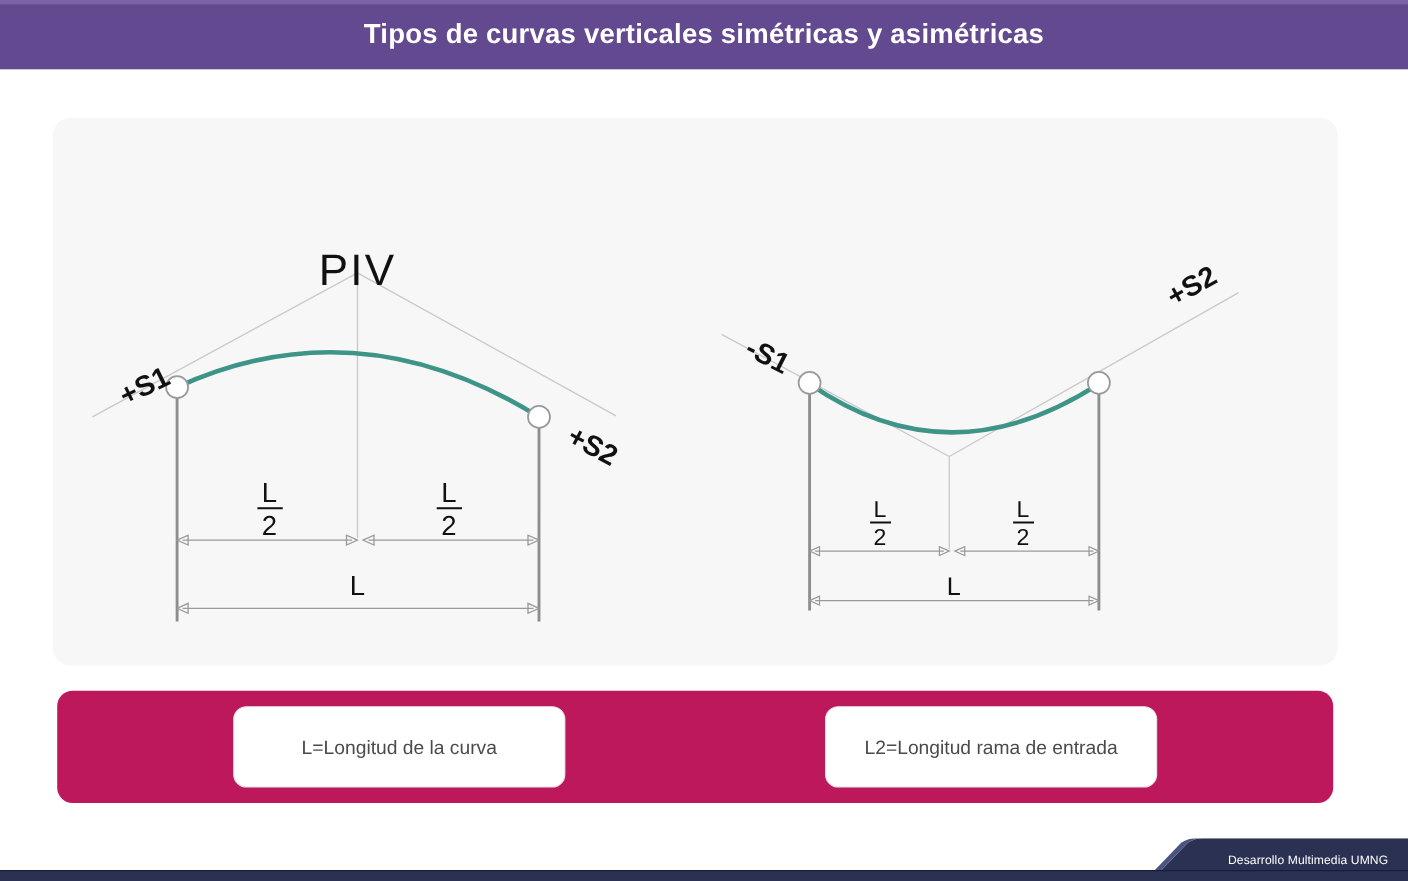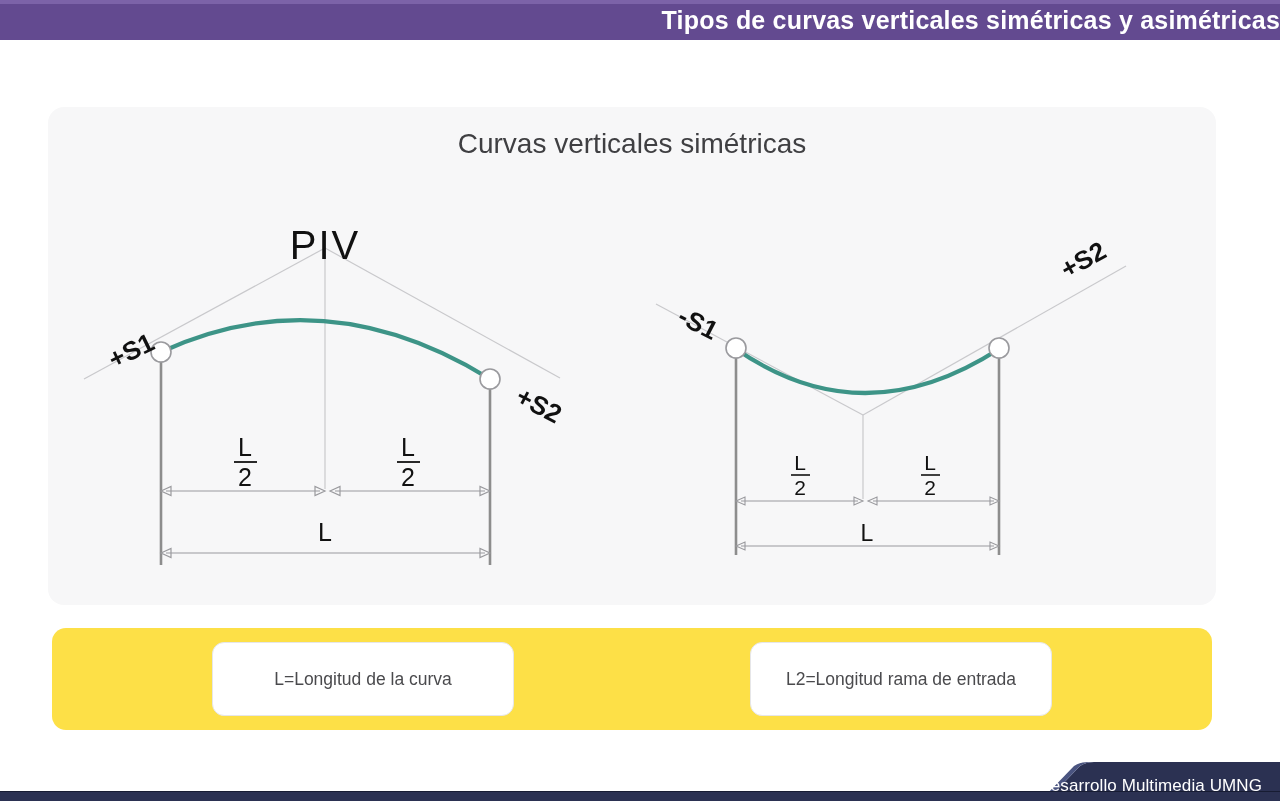--- a/index.html
+++ b/index.html
@@ -14,25 +14,25 @@
     overflow: hidden;
     font-family: "Liberation Sans", "DejaVu Sans", sans-serif;
     color: #3c3c3c;
   }
 
   
   #header-bar {
     position: absolute;
     left: 0; top: 0;
     width: 1280px;
-    height: 40px;
+    height: 63px;
     background: #634a90;
     display: flex;
     align-items: center;
-    justify-content: flex-end;
+    justify-content: center;
     box-sizing: border-box;
   }
   #header-topstrip {
     position: absolute;
     left: 0; top: 0;
     width: 1280px;
     height: 4px;
     background: #7c63a8;
     z-index: 3;
   }
@@ -75,21 +75,21 @@
     display: block;
   }
 
   
   #legend-card {
     position: absolute;
     left: 52px;
     top: 628px;
     width: 1160px;
     height: 102px;
-    background: #fde047;
+    background: #be185d;
     border-radius: 14px;
   }
   #legend-row {
     position: absolute;
     left: 0; top: 0;
     width: 1160px;
     height: 102px;
     display: flex;
     align-items: center;
     justify-content: space-around;
@@ -122,21 +122,21 @@
     position: absolute;
     right: 0;
     top: 0;
     width: 260px;
     height: 33px;
   }
   #footer-credit {
     position: absolute;
     right: 18px;
     top: 776px;
-    font-size: 17px;
+    font-size: 11px;
     color: #ffffff;
     white-space: nowrap;
     letter-spacing: 0.1px;
     z-index: 4;
   }
   #footer-bottom-bar {
     position: absolute;
     left: 0;
     top: 791px;
     width: 1280px;
@@ -148,21 +148,20 @@
 </head>
 <body>
 
 <div id="header-bar">
   <div id="header-topstrip"></div>
   <div id="header-title">Tipos de curvas verticales simétricas y asimétricas</div>
 </div>
 
 <div id="diagram-card">
 
-  <div id="diagram-subtitle">Curvas verticales simétricas</div>
 
   <svg id="figures-svg" viewBox="0 0 1168 498">
 
     <g>
 
       <g>
         <line x1="36" y1="272" x2="277" y2="141" stroke="#c9c9cc" stroke-width="1.2"></line>
         <line x1="277" y1="141" x2="512" y2="271" stroke="#c9c9cc" stroke-width="1.2"></line>
         <line x1="277" y1="141" x2="277" y2="382" stroke="#c9c9cc" stroke-width="1.2"></line>
       </g>

